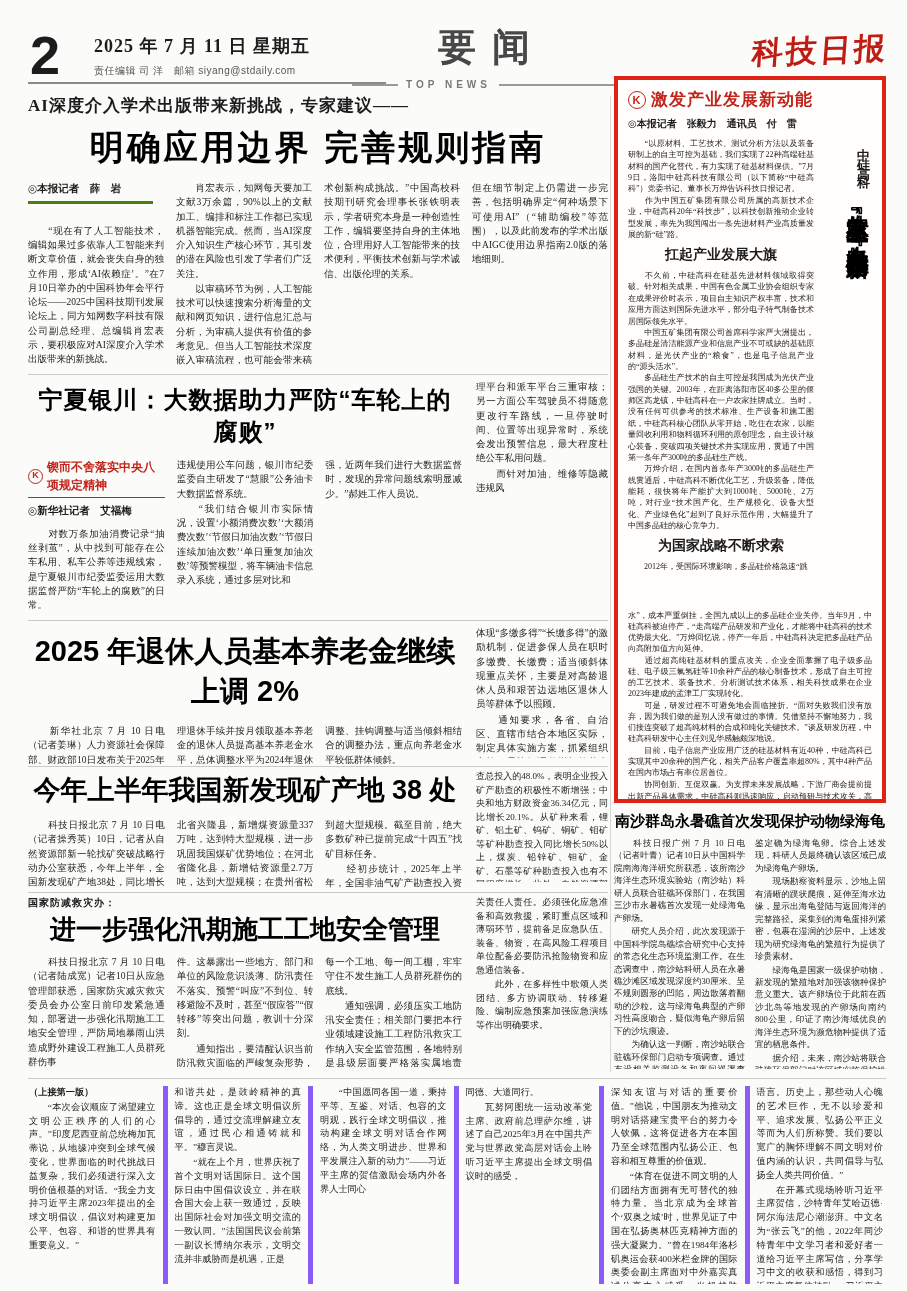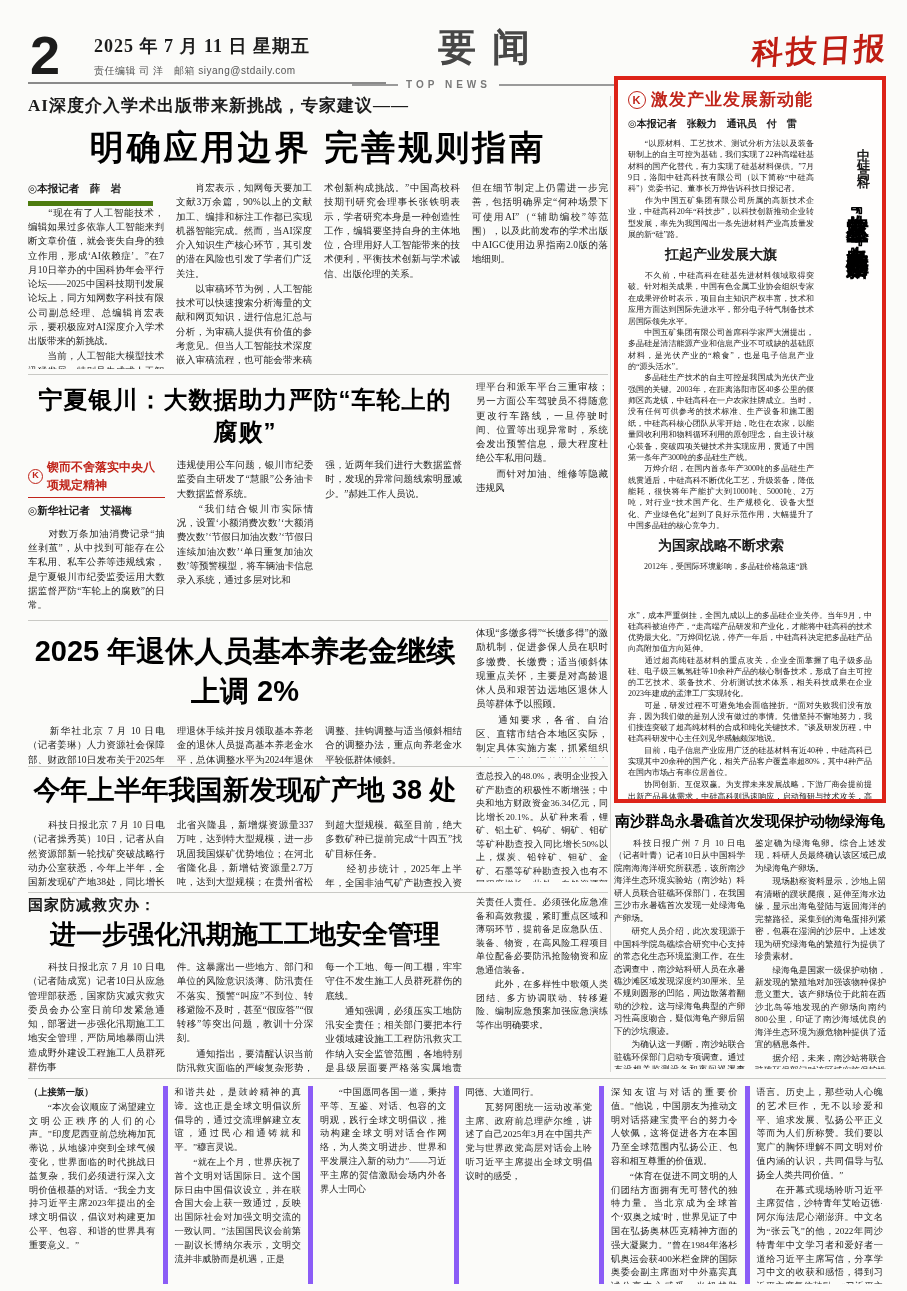--- a/index.html
+++ b/index.html
@@ -15,21 +15,21 @@
   .secttitle{font-size:38px;font-weight:900;color:#474747;letter-spacing:16px;font-family:"Liberation Sans","DejaVu Sans",sans-serif;}
   .sectsub{display:flex;align-items:center;gap:8px;margin-top:6px;}
   .sectsub .dash{height:2px;background:#9a9a9a;}
   .sectsub .txt{font-size:10px;font-weight:bold;color:#787878;letter-spacing:4px;font-family:"Liberation Sans","DejaVu Sans",sans-serif;}
   .masthead{font-size:31px;font-weight:900;color:#bf1d13;transform:rotate(-2deg) skewX(-6deg);letter-spacing:3px;}
   
   .kicker{font-size:17px;font-weight:bold;letter-spacing:1px;}
   .h-main{font-size:34px;font-weight:900;text-align:center;letter-spacing:3px;margin:8px 0 10px 0;
           font-family:"Liberation Sans","DejaVu Sans",sans-serif;color:#000;}
   .h-sec{font-weight:900;text-align:center;font-family:"Liberation Sans","DejaVu Sans",sans-serif;color:#000;}
-  .byline{font-size:10.5px;font-weight:bold;border-bottom:5px solid #4d7c0f;padding-bottom:4px;margin-bottom:0;width:92%;}
+  .byline{font-size:10.5px;font-weight:bold;border-bottom:3px solid #4d7c0f;padding-bottom:4px;margin-bottom:20px;width:92%;}
   .cols{display:flex;gap:12px;}
   .col{flex:1;font-size:9.5px;line-height:1.5;overflow:hidden;}
   .tag{font-size:12px;font-weight:900;color:#c0241a;border-bottom:1px solid #c0241a;padding-bottom:3px;margin-bottom:5px;
        font-family:"Liberation Sans","DejaVu Sans",sans-serif;display:flex;align-items:center;}
   .kicon{display:inline-flex;width:13px;height:13px;border:1.5px solid #c0241a;border-radius:50%;color:#c0241a;
          font-weight:900;font-size:9px;align-items:center;justify-content:center;margin-right:4px;flex:0 0 auto;
          font-family:"Liberation Sans","DejaVu Sans",sans-serif;}
   .kicon::before{content:"K";}
   .hr{background:#c9c9c5;height:1px;}
   .vr{background:#d6d6d2;width:1px;}
@@ -185,21 +185,21 @@
           <p class="para">查总投入的48.0%，表明企业投入矿产勘查的积极性不断增强；中央和地方财政资金36.34亿元，同比增长20.1%。从矿种来看，锂矿、铝土矿、钨矿、铜矿、钼矿等矿种勘查投入同比增长50%以上，煤炭、铅锌矿、钽矿、金矿、石墨等矿种勘查投入也有不同程度增长。此外，自然资源部门加大了探矿权供给，2024年战略性矿产探矿权投放581个，创十年新高。2025年上半年，战略性矿产探矿权投放318个。</p>
         </div>
     </div>
   </div>
 
   <div class="abs hr" style="left:28px;top:892px;width:580px;"></div>
 
   <div class="abs" style="left:28px;top:896px;width:580px;height:176px;overflow:hidden;">
     <div class="split">
       <div style="width:434px;">
-        <div class="kicker" style="font-size:15px;">国家防减救灾办：</div>
+        <div class="kicker" style="font-size:10px;">国家防减救灾办：</div>
         <div class="h-sec" style="font-size:26px;margin:2px 0 8px 0;">进一步强化汛期施工工地安全管理</div>
         <div class="cols" style="height:112px;font-size:9px;">
           <div class="col">
               <p class="para">　　科技日报北京 7 月 10 日电（记者陆成宽）记者10日从应急管理部获悉，国家防灾减灾救灾委员会办公室日前印发紧急通知，部署进一步强化汛期施工工地安全管理，严防局地暴雨山洪造成野外建设工程施工人员群死群伤事</p>
             </div>
           <div class="col">
               <p class="para">件。这暴露出一些地方、部门和单位的风险意识淡薄、防汛责任不落实、预警“叫应”不到位、转移避险不及时，甚至“假应答”“假转移”等突出问题，教训十分深刻。</p>
               <p class="para">　　通知指出，要清醒认识当前防汛救灾面临的严峻复杂形势，充分认识做好施工工地安全防范工作的极端重要性，坚持人民至上、生命至上，坚决克服麻痹思想和侥幸心态，以“时时放心不下”的责任感切实把防汛责任措施落实到</p>
             </div>
           <div class="col">

